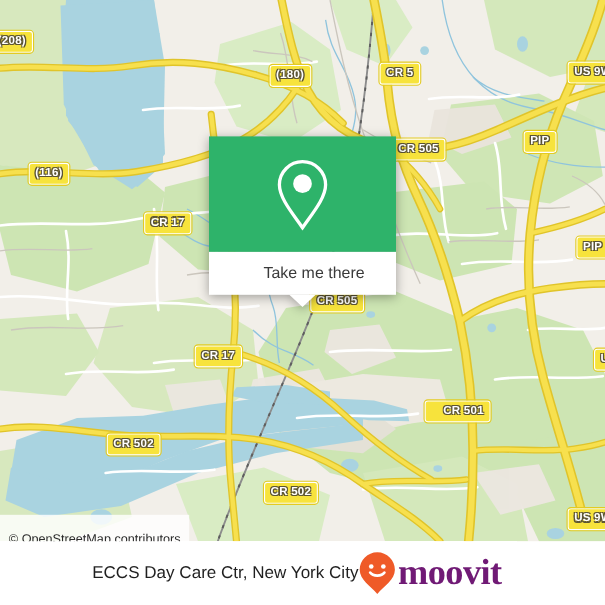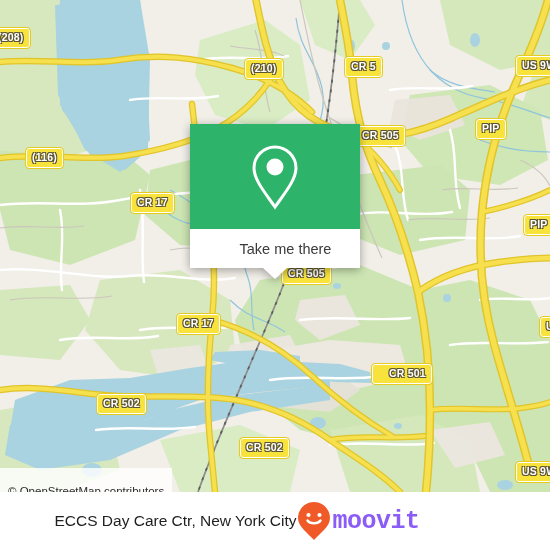--- a/index.html
+++ b/index.html
@@ -109,43 +109,43 @@
   }
 
   
   #footer {
     position: absolute;
     left: 0; top: 492px;
     width: 470px; height: 58px;
     background: #ffffff;
     display: flex;
     align-items: center;
-    justify-content: center;
+    justify-content: flex-end;
     padding: 0 14px 0 18px;
     box-sizing: border-box;
     z-index: 60;
   }
   #footer-title {
     font-size: 15.5px;
     color: #1f1f1f;
     white-space: nowrap;
     font-family: "Liberation Sans", sans-serif;
   }
   #brand {
     display: flex;
     align-items: center;
     gap: 2px;
   }
   #brand-name {
-    font-size: 25px;
+    font-size: 33px;
     font-weight: bold;
-    color: #8b5cf6;
+    color: #701a75;
     letter-spacing: -0.5px;
     line-height: 1;
-    font-family: Liberation Mono, monospace;
+    font-family: Liberation Serif, serif;
   }
 </style>
 </head>
 <body>
 
 <div id="app">
 
   <div id="map">
     <svg width="550" height="492" viewBox="0 0 550 492">
       <defs>
@@ -293,32 +293,32 @@
         <path d="M212,320 C250,330 284,350 312,376 C338,400 364,420 392,436" stroke-width="3.6"></path>
         <path d="M330,440 C360,434 392,440 424,436" stroke-width="3.6"></path>
         <path d="M430,410 C460,406 492,412 522,408 C536,406 544,404 550,402" stroke-width="3.6"></path>
         <path d="M482,212 C510,206 530,200 550,190" stroke-width="3.6"></path>
         <path d="M352,134 C372,150 388,168 400,190" stroke-width="3.6"></path>
       </g>
     </svg>
 
     <div id="shield-layer">
         <div class="shield alt" style="left: -8px; top: 28px;">(208)</div>
-        <div class="shield alt" style="left: 245px; top: 59px;">(210)</div>
+        <div class="shield alt" style="left: 245px; top: 59px;">(180)</div>
         <div class="shield alt" style="left: 345px; top: 57px;">CR 5</div>
         <div class="shield alt" style="left: 516px; top: 56px;">US 9W</div>
         <div class="shield alt" style="left: 356px; top: 126px;">CR 505</div>
         <div class="shield alt" style="left: 476px; top: 119px;">PIP</div>
         <div class="shield alt" style="left: 26px; top: 148px;">(116)</div>
         <div class="shield alt" style="left: 131px; top: 193px;">CR 17</div>
         <div class="shield alt" style="left: 524px; top: 215px;">PIP</div>
         <div class="shield alt" style="left: 282px; top: 264px;">CR 505</div>
         <div class="shield alt" style="left: 177px; top: 314px;">CR 17</div>
         <div class="shield alt" style="left: 540px; top: 317px;">US 9W</div>
-        <div class="shield alt" style="left: 372px; top: 364px; padding-left: 16px;">CR 501</div>
+        <div class="shield alt" style="left: 386px; top: 364px; padding-left: 16px;">CR 501</div>
         <div class="shield alt" style="left: 97px; top: 394px;">CR 502</div>
         <div class="shield alt" style="left: 240px; top: 438px;">CR 502</div>
         <div class="shield alt" style="left: 516px; top: 462px;">US 9W</div>
       </div>
   </div>
 
   <div id="callout">
     <div id="callout-top">
       <svg width="56" height="70" viewBox="0 0 56 70">
         <path d="M28,5 C39.6,5 49,14.4 49,26 C49,38 37,52 28,65 C19,52 7,38 7,26 C7,14.4 16.4,5 28,5 Z" fill="none" stroke="#ffffff" stroke-width="3"></path>

